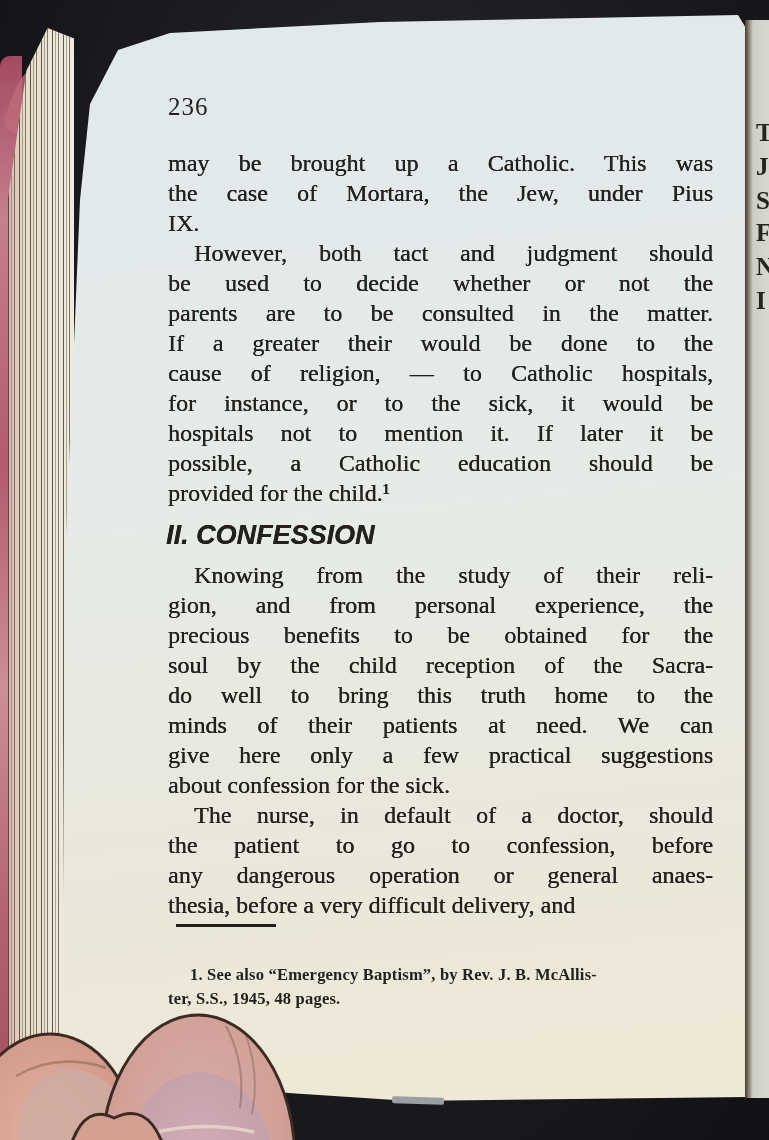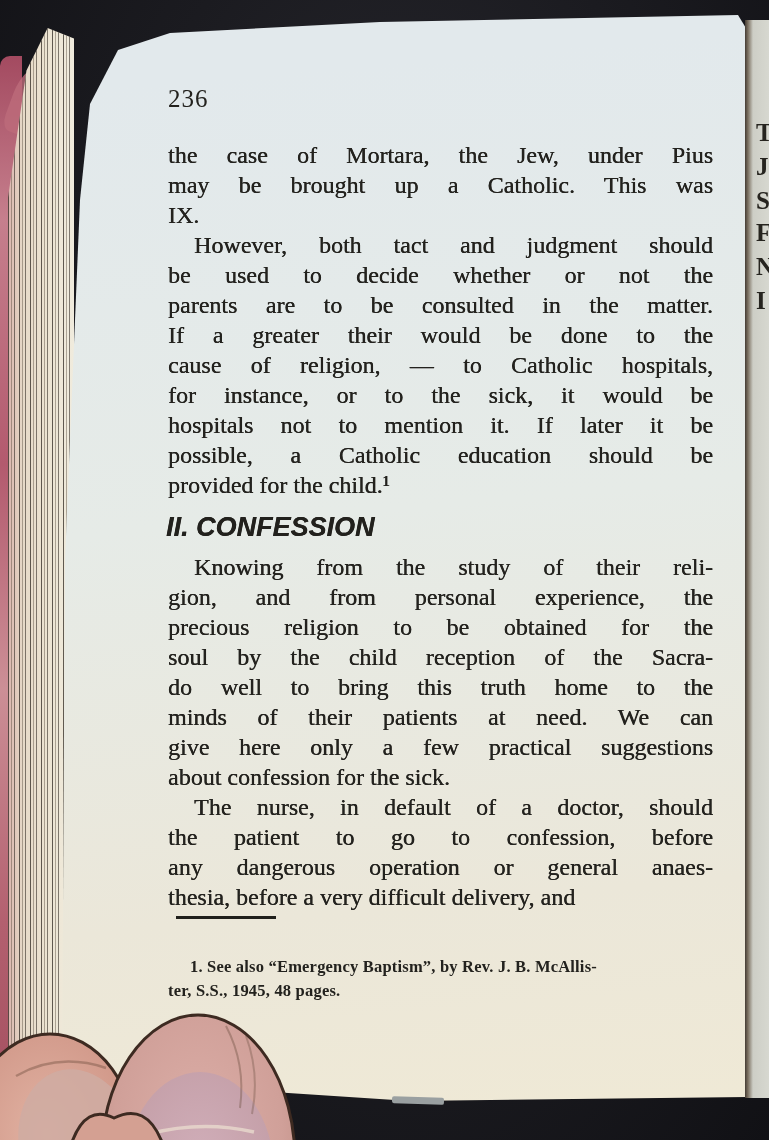--- a/index.html
+++ b/index.html
@@ -40,21 +40,21 @@
   .facing {
     position:absolute; left:745px; top:20px; width:24px; height:1078px; z-index:5; overflow:hidden;
     background: linear-gradient(90deg, #443b33 0px, #7b7061 3px, #cdcec6 8px, #d7d8d0 100%);
   }
   .frag {
     position:absolute; left:11px; width:20px;
     font-family:"Liberation Serif", serif; font-weight:700; font-size:25px; line-height:26px;
     color:#26241f; filter:blur(.4px);
   }
   
-  .content { position:absolute; left:168px; top:84px; width:545px; z-index:6; color:#23221e; }
+  .content { position:absolute; left:168px; top:92px; width:545px; z-index:6; color:#23221e; }
   .page-num { font-size:25px; line-height:30px; letter-spacing:1px; }
   .flow { margin-top:26px; font-size:24px; line-height:30px; text-shadow:.3px 0 0 currentColor; }
   .tl { text-align:justify; text-align-last:justify; }
   .tl.last { text-align-last:left; }
   .tl.ind { text-indent:26px; }
   .bk-heading {
     font-family:"Liberation Sans", sans-serif; font-weight:700; font-size:27px; line-height:32px;
     margin:11px 0 9px -2px; color:#22211d;font-style:italic;
   }
   .footnote { margin-top:4px; }
@@ -84,36 +84,36 @@
       <span class="frag" style="top: 134px;">J</span>
       <span class="frag" style="top: 168px;">S</span>
       <span class="frag" style="top: 200px;">F</span>
       <span class="frag" style="top: 234px;">N</span>
       <span class="frag" style="top: 268px;">I</span>
     </div>
 
   <div class="content">
     <div class="page-num">236</div>
     <div class="flow">
+        <div class="tl">may be brought up a Catholic. This was</div>
         <div class="tl">the case of Mortara, the Jew, under Pius</div>
-        <div class="tl">may be brought up a Catholic. This was</div>
         <div class="tl last">IX.</div>
         <div class="tl ind">However, both tact and judgment should</div>
         <div class="tl">be used to decide whether or not the</div>
         <div class="tl">parents are to be consulted in the matter.</div>
         <div class="tl">If a greater their would be done to the</div>
         <div class="tl">cause of religion, — to Catholic hospitals,</div>
         <div class="tl">for instance, or to the sick, it would be</div>
         <div class="tl">hospitals not to mention it. If later it be</div>
         <div class="tl">possible, a Catholic education should be</div>
         <div class="tl last">provided for the child.¹</div>
         <div class="bk-heading">II. CONFESSION</div>
         <div class="tl ind">Knowing from the study of their reli-</div>
         <div class="tl">gion, and from personal experience, the</div>
-        <div class="tl">precious religion to be obtained for the</div>
+        <div class="tl">precious benefits to be obtained for the</div>
         <div class="tl">soul by the child reception of the Sacra-</div>
         <div class="tl">do well to bring this truth home to the</div>
         <div class="tl">minds of their patients at need. We can</div>
         <div class="tl">give here only a few practical suggestions</div>
         <div class="tl last">about confession for the sick.</div>
         <div class="tl ind">The nurse, in default of a doctor, should</div>
         <div class="tl">the patient to go to confession, before</div>
         <div class="tl">any dangerous operation or general anaes-</div>
         <div class="tl last">thesia, before a very difficult delivery, and</div>
       </div>

